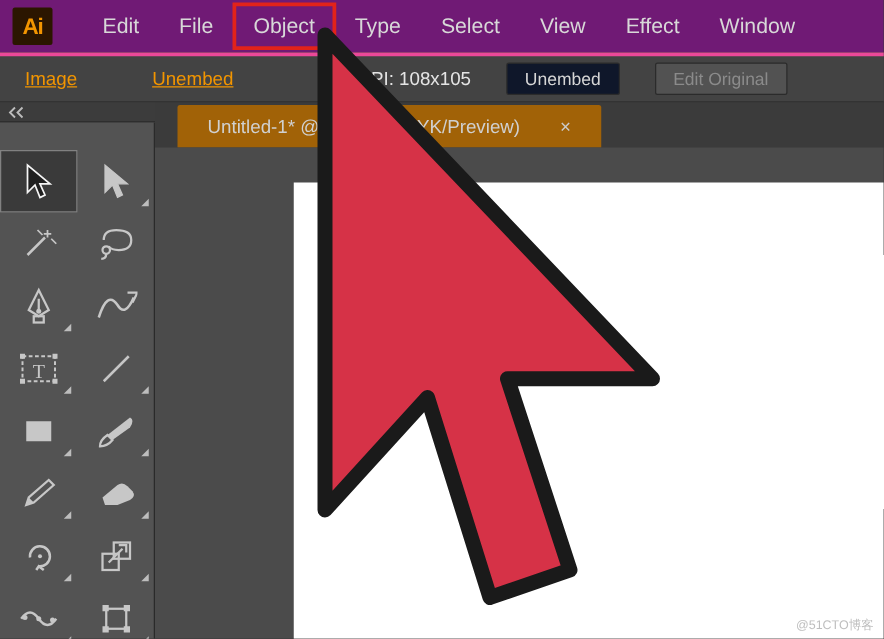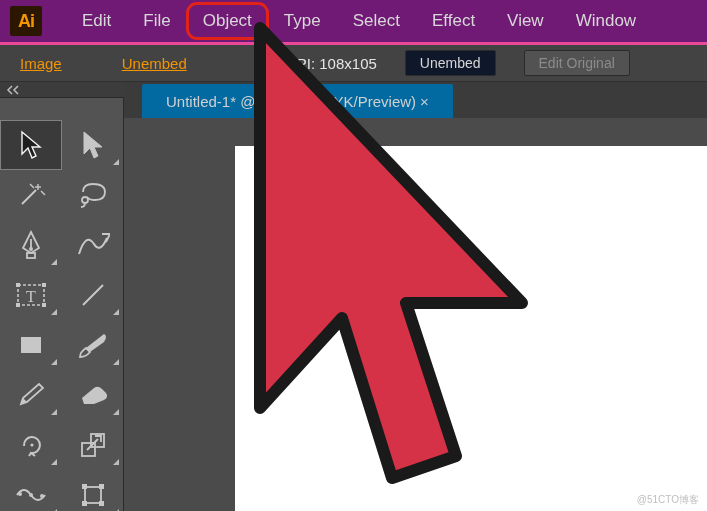--- a/index.html
+++ b/index.html
@@ -47,21 +47,21 @@
   .menu-item {
     color: #d8d8d8;
     font-size: 17px;
     padding: 8px 16px;
     cursor: default;
     box-sizing: border-box;
   }
   .menu-item.highlighted {
     outline: 3px solid #e2231a;
     outline-offset: -2px;
-    border-radius: 10px;
+    border-radius: 0;
   }
 
   
   .controlbar {
     position: absolute;
     left: 0; right: -1px; top: 42px;
     height: 40px;
     background: #434343;
     border-top: 3px solid #ec4899;
     border-bottom: 1px solid #2f2f2f;
@@ -113,29 +113,30 @@
     left: 124px;
     right: 0;
     top: 82px;
     height: 36px;
     background: #3b3b3b;
     display:flex;
     align-items:flex-end;
   }
   .doc-tab {
     height: 34px;
-    background: #0369a1;
+    background: #a16207;
     color: #d0d0d0;
     display:flex;
     align-items:center;
     padding: 0 20px 0 24px;
     font-size: 15px;
     border-top-left-radius: 2px;
     border-top-right-radius: 2px;
     margin-left: 18px;
+    gap: 28px;
   }
   .doc-tab .close-x { font-size: 15px; color:#cccccc; padding:0 4px; }
 
   
   .doc-area-bg {
     position:absolute;
     left:124px;
     top:118px;
     right:0;
     bottom:0;
@@ -214,22 +215,22 @@
 <div class="app">
 
   <div class="menubar">
     <div class="ai-logo">Ai</div>
     <div class="menu-items">
       <div class="menu-item">Edit</div>
       <div class="menu-item">File</div>
       <div class="menu-item highlighted">Object</div>
       <div class="menu-item">Type</div>
       <div class="menu-item">Select</div>
+      <div class="menu-item">View</div>
       <div class="menu-item">Effect</div>
-      <div class="menu-item">View</div>
       <div class="menu-item">Window</div>
     </div>
   </div>
 
   <div class="controlbar">
     <span class="linked-label first">Image</span>
     <span class="linked-label">Unembed</span>
     <span class="ppi">PPI: 108x105</span>
     <button class="btn">Unembed</button>
     <button class="btn disabled">Edit Original</button>

